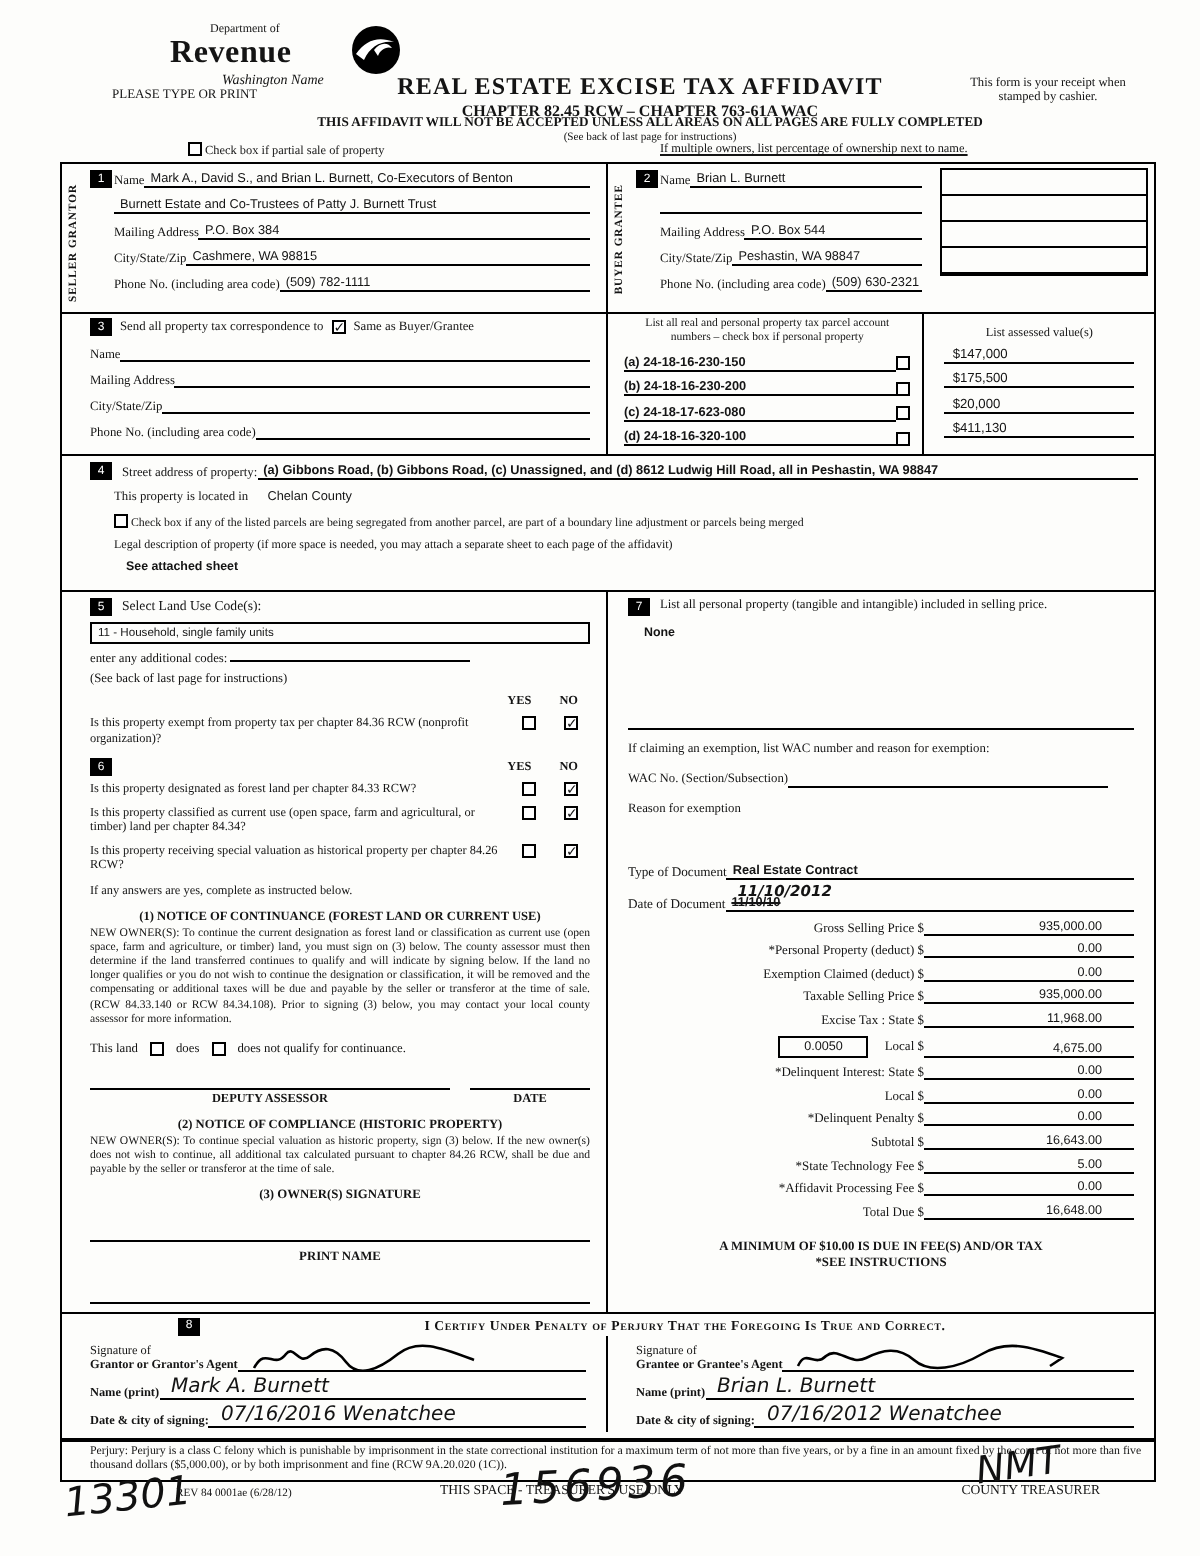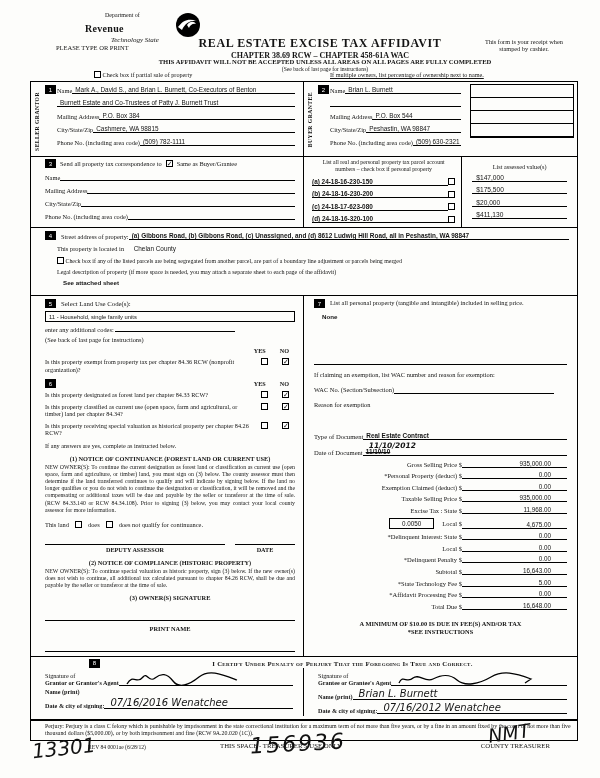--- a/index.html
+++ b/index.html
@@ -5,21 +5,21 @@
   * { margin:0; padding:0; box-sizing:border-box; }
   html,body { background:#e8e8e8; }
   .page { width:600px; height:778px; background:#fdfdfb; position:relative;
           font-family:"Liberation Serif", serif; color:#141414; overflow:hidden; }
   .content { position:absolute; left:30px; top:8px; width:548px; }
 
   
   .hdr { position:relative; height:62px; }
   .logo { position:absolute; left:55px; top:4px; width:120px; }
   .logo-top { font-size:6px; padding-left:20px; }
-  .logo-rev { font-size:10px; font-weight:bold; letter-spacing:.3px; display:inline-block; }
+  .logo-rev { font-size:16px; font-weight:bold; letter-spacing:.3px; display:inline-block; }
   .logo-ws  { font-size:7px; font-style:italic; padding-left:26px; }
   .logo-mark { position:absolute; right:4px; top:0; }
   .type-print { position:absolute; left:26px; top:36px; font-size:6.5px; }
   .hdr-title { position:absolute; left:150px; top:28px; width:280px; text-align:center; }
   .hdr-title .t1 { font-size:12px; font-weight:bold; letter-spacing:.6px; }
   .hdr-title .t2 { font-size:8px; font-weight:bold; }
   .receipt { position:absolute; right:4px; top:30px; width:100px; font-size:6.3px; text-align:center; }
   .warn { position:absolute; left:60px; top:50px; width:470px; text-align:center; font-size:6.6px; font-weight:bold; }
   .seeback { position:absolute; left:60px; top:58px; width:470px; text-align:center; font-size:5.6px; }
   .presale-row { position:relative; height:11px; font-size:6.2px; }
@@ -154,33 +154,33 @@
 </head>
 <body>
 
 <div class="page">
   <div class="content">
 
     <div class="hdr">
       <div class="logo">
         <div class="logo-top">Department of</div>
         <div class="logo-rev">Revenue</div>
-        <div class="logo-ws">Technology State</div>
+        <div class="logo-ws">Washington Name</div>
         <span class="logo-mark">
           <svg width="26" height="26" viewBox="0 0 26 26">
             <circle cx="13" cy="13" r="12" fill="#000"></circle>
             <path d="M3 15 C 8 8, 14 6, 22 9 C 16 8, 10 11, 7 18 Z" fill="#fff"></path>
             <path d="M12 13 C 15 9, 19 9, 21 12 C 18 11, 15 13, 14 16 Z" fill="#fff"></path>
           </svg>
         </span>
       </div>
       <div class="type-print">PLEASE TYPE OR PRINT</div>
       <div class="hdr-title">
         <div class="t1">REAL ESTATE EXCISE TAX AFFIDAVIT</div>
-        <div class="t2">CHAPTER 38.69 RCW – CHAPTER 458-61A WAC</div>
+        <div class="t2">CHAPTER 82.45 RCW – CHAPTER 763-61A WAC</div>
       </div>
       <div class="receipt">This form is your receipt when stamped by cashier.</div>
       <div class="warn">THIS AFFIDAVIT WILL NOT BE ACCEPTED UNLESS ALL AREAS ON ALL PAGES ARE FULLY COMPLETED</div>
       <div class="seeback">(See back of last page for instructions)</div>
     </div>
 
     <div class="presale-row">
       <span class="presale-left">
         <span class="cb"></span>
         <span>Check box if partial sale of property</span>
@@ -500,20 +500,21 @@
               <span class="siglabel"><span class="l1">Signature of</span><br>
               <span>Grantor or Grantor's Agent</span></span>
               <span class="sigline">
                 <svg width="120" height="16" viewBox="0 0 120 16">
                   <path d="M4 13 C 10 2, 14 14, 20 6 C 24 1, 26 12, 32 7 S 44 2, 50 10 S 66 14, 76 6 S 98 3, 114 9" stroke="#000" fill="none" stroke-width="1.3"></path>
                 </svg>
               </span>
             </div>
             <div class="sigrow">
               <span class="siglabel l1">Name (print)</span>
+              <span class="handval hand">Mark A. Burnett</span>
             </div>
             <div class="sigrow">
               <span class="siglabel l1">Date &amp; city of signing:</span>
               <span class="handval hand">07/16/2016 Wenatchee</span>
             </div>
           </div>
           <div class="cert-half">
             <div class="sigrow">
               <span class="siglabel"><span class="l1">Signature of</span><br>
               <span>Grantee or Grantee's Agent</span></span>

